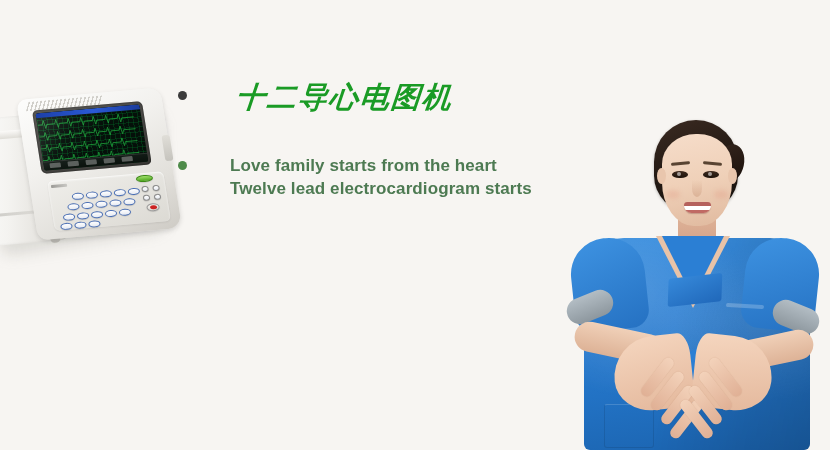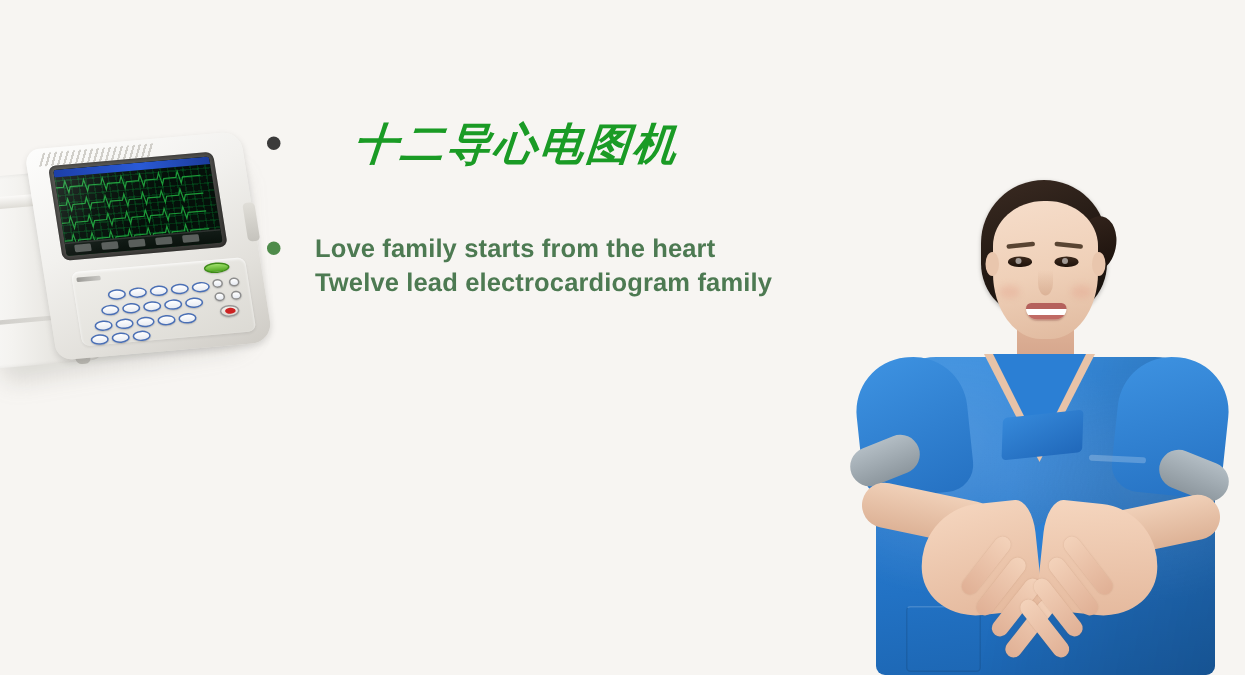--- a/index.html
+++ b/index.html
@@ -229,21 +229,21 @@
     letter-spacing:2px;
     white-space:nowrap;
     margin-left:26px;
     line-height:34px;
     transform:skewX(-5deg);
     display:inline-block;
   }
 
   .headline-flex { display:flex; align-items:baseline; }
 
-  #sub-block { margin-top:40px; }
+  #sub-block { margin-top:40px;gap:20px; }
 
   .sub-line {
     font-size:17px;
     font-weight:bold;
     color:#4d7a52;
     line-height:23px;
     letter-spacing:0.1px;
     white-space:nowrap;
   }
 
@@ -530,21 +530,21 @@
       <span class="bullet dark"></span>
       <div class="headline-flex">
         <span id="headline-green">十二导心电图机</span>
       </div>
     </div>
 
     <div class="line-row" id="sub-block">
       <span class="bullet green" style="margin-top:7px"></span>
       <div>
         <div class="sub-line">Love family starts from the heart</div>
-        <div class="sub-line">Twelve lead electrocardiogram family</div>
+        <div class="sub-line">Twelve lead electrocardiogram starts</div>
       </div>
     </div>
 
   </div>
 
   <div id="nurse">
 
     <div class="scrub"></div>
     <div class="shoulder l"></div>
     <div class="shoulder r"></div>

